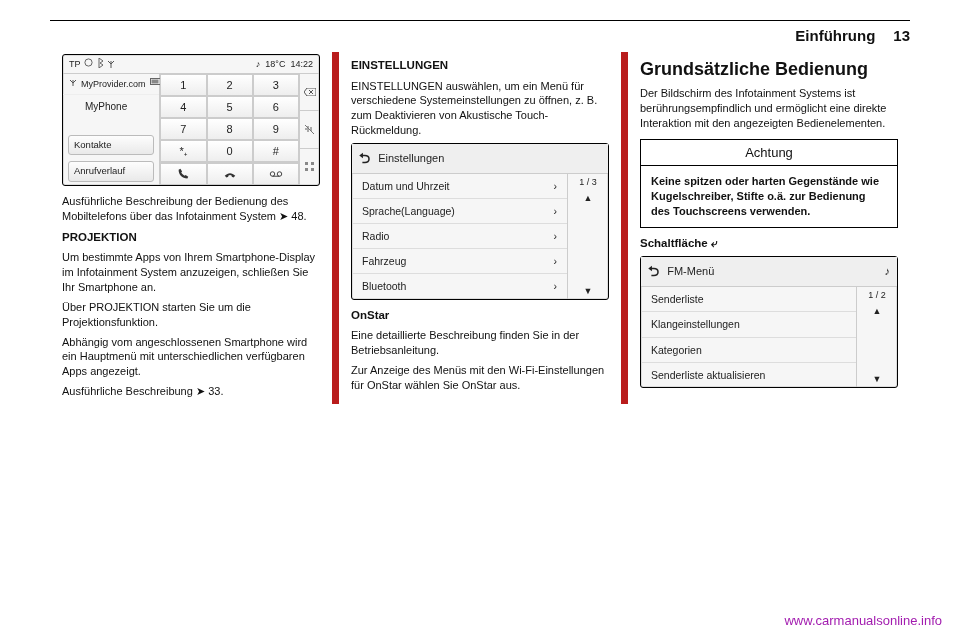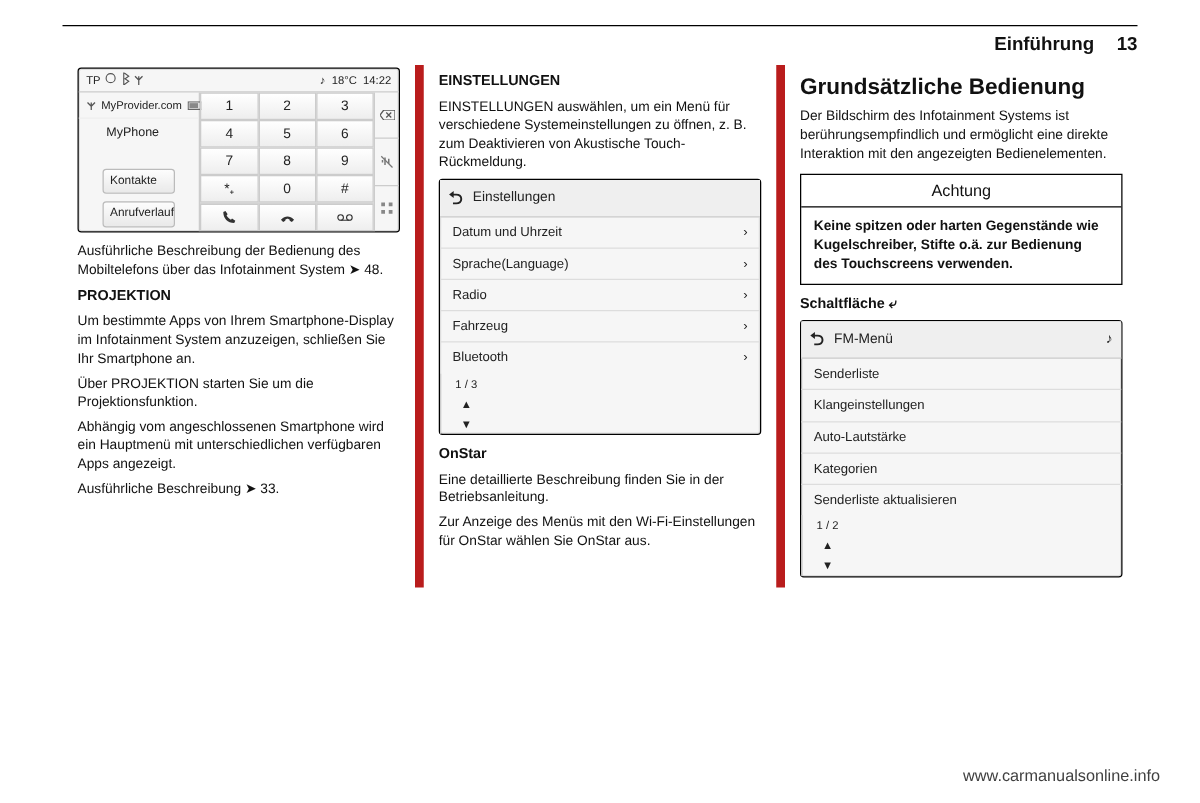--- a/index.html
+++ b/index.html
@@ -63,29 +63,29 @@
   }
   .ui-status .left { margin-right: auto; display: flex; gap: 3px; align-items: flex-start; }
   .ui-phone-body { display: flex; }
   .ui-phone-left {
     width: 38%;
     border-right: 1px solid #ccc;
     display: flex; flex-direction: column;
   }
   .ui-provider {
     padding: 4px 6px; font-size: 9px;
-    display:flex; align-items:center; gap:4px;
+    display:flex; gap:4px;
     border-bottom:1px solid #eee;
   }
   .ui-phone-name { padding: 5px 22px; flex: 1; font-size: 10px; }
   .ui-btn {
     background: linear-gradient(#fdfdfd,#e9e9e9);
     border: 1px solid #bbb;
     border-radius: 3px;
-    margin: 3px 19px;
+    margin: 3px 5px;
     padding: 3px 5px;
     font-size: 9.5px;
   }
   .keypad { flex: 1; display: grid; grid-template-columns: repeat(3, 1fr); }
   .key {
     border: 1px solid #ccc;
     display:flex; align-items:center; justify-content:center;
     min-height: 22px; font-size: 11px;
     background: linear-gradient(#fff,#eee);
   }
@@ -104,21 +104,21 @@
 
   
   .ui-menu { }
   .ui-menu-title {
     display:flex; align-items:center; gap:8px;
     padding: 5px 7px; border-bottom:1px solid #ccc;
     background:#efefef;
     font-size: 11px;
   }
   .ui-menu-title .backarrow { font-size: 14px; font-weight:bold; }
-  .ui-menu-body { display:flex;flex-direction:column; }
+  .ui-menu-body { display:flex; }
   .ui-menu-list { flex:1; }
   .ui-menu-item {
     display:flex; justify-content:space-between; align-items:center;
     padding: 5px 10px; border-bottom:1px solid #ddd;
     font-size:10.5px;
   }
   .ui-menu-item:last-child { border-bottom:0; }
   .ui-scroll {
     width: 41px; border-left:1px solid #ccc;
     display:flex; flex-direction:column; align-items:center;
@@ -141,23 +141,23 @@
   }
   .notice-body {
     padding: 8px 10px;
     font-size: 11px;
     font-weight: bold;
     line-height: 1.35;
   }
 
   .footer-url {
     position: absolute;
-    right: 32px; bottom: 14px;
+    right: 18px; bottom: 14px;
     font-size: 13px;
-    color: #404040;
+    color: #a21caf;
   }
 
   .ico { display:inline-flex; }
 </style>
 </head>
 <body>
 
 <div class="page">
   <div class="header">
     <span>Einführung</span>
@@ -346,23 +346,20 @@
         </div>
         <div class="ui-menu-body">
           <div class="ui-menu-list">
             <div class="ui-menu-item">
                 <span>Senderliste</span>
               </div>
             <div class="ui-menu-item">
                 <span>Klangeinstellungen</span>
               </div>
             <div class="ui-menu-item">
-                <span>Auto-Lautstärke</span>
-              </div>
-            <div class="ui-menu-item">
                 <span>Kategorien</span>
               </div>
             <div class="ui-menu-item">
                 <span>Senderliste aktualisieren</span>
               </div>
           </div>
           <div class="ui-scroll">
             <div class="pg">1 / 2</div>
             <div class="tri">▲</div>
             <div style="flex:1"></div>

